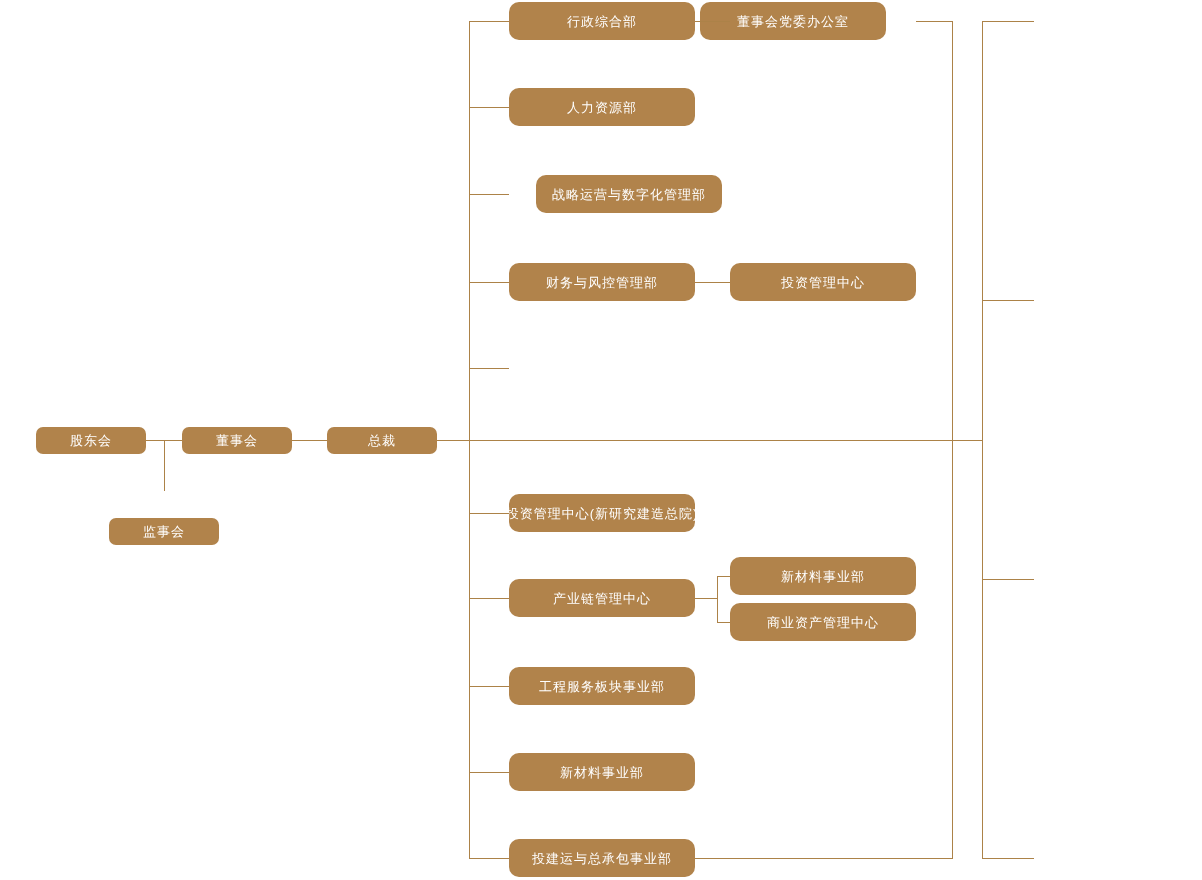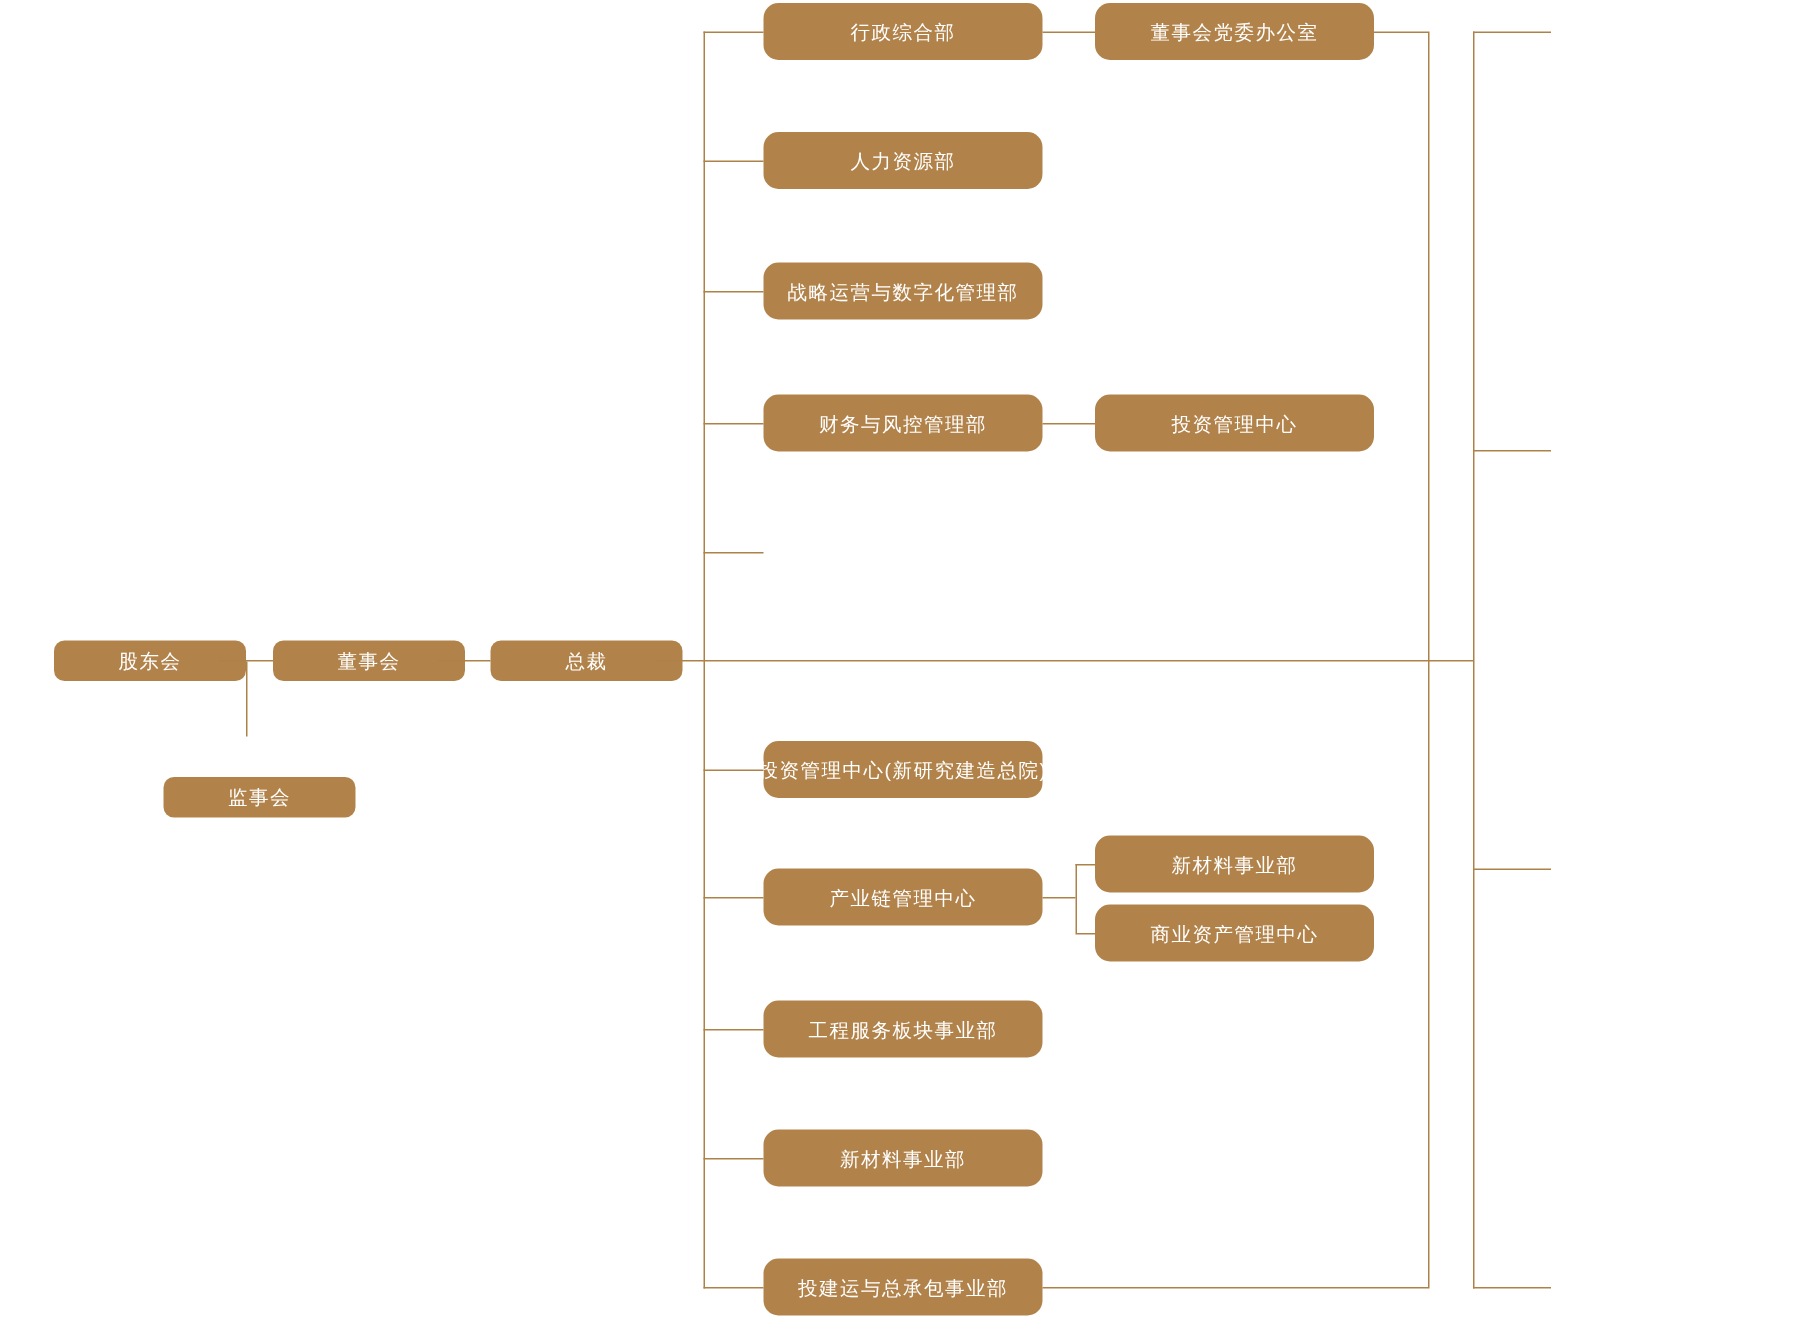--- a/index.html
+++ b/index.html
@@ -17,46 +17,46 @@
     color:var(--text,#ffffff);
     display:flex;align-items:center;justify-content:center;
     text-align:center;
     font-size:13px;
     letter-spacing:1px;
     line-height:1;
     box-sizing:border-box;
     white-space:nowrap;
   }
   .node.big{width:186px;height:38px;border-radius:10px;}
-  .node.small{width:128px;height:27px;border-radius:7px;}
+  .node.small{width:110px;height:27px;border-radius:7px;}
   .ln{position:absolute;background:var(--line,#AC8248);}
   .h{height:1px;}
   .v{width:1px;}
 </style>
 </head>
 <body>
 
 <div class="canvas">
 
   <div class="node small" style="left:36px;top:427px">股东会</div>
   <div class="node small" style="left:182px;top:427px">董事会</div>
   <div class="node small" style="left:327px;top:427px">总裁</div>
   <div class="node small" style="left:109px;top:518px">监事会</div>
 
   <div class="node big" style="left:509px;top:2px">行政综合部</div>
   <div class="node big" style="left:509px;top:88px">人力资源部</div>
-  <div class="node big" style="left:509px;top:175px">战略运营与数字化管理部</div>
+  <div class="node big" style="left:536px;top:175px">战略运营与数字化管理部</div>
   <div class="node big" style="left:509px;top:263px">财务与风控管理部</div>
   <div class="node big" style="left:509px;top:494px">投资管理中心(新研究建造总院)</div>
   <div class="node big" style="left:509px;top:579px">产业链管理中心</div>
   <div class="node big" style="left:509px;top:667px">工程服务板块事业部</div>
   <div class="node big" style="left:509px;top:753px">新材料事业部</div>
   <div class="node big" style="left:509px;top:839px">投建运与总承包事业部</div>
 
-  <div class="node big" style="left:730px;top:2px">董事会党委办公室</div>
+  <div class="node big" style="left:700px;top:2px">董事会党委办公室</div>
   <div class="node big" style="left:730px;top:263px">投资管理中心</div>
   <div class="node big" style="left:730px;top:557px">新材料事业部</div>
   <div class="node big" style="left:730px;top:603px">商业资产管理中心</div>
 
   <i class="ln h" style="left:146px;top:440px;width:36px"></i>
   <i class="ln h" style="left:292px;top:440px;width:35px"></i>
   <i class="ln h" style="left:437px;top:440px;width:545px"></i>
   <i class="ln v" style="left:164px;top:441px;height:50px"></i>
 
   <i class="ln v" style="left:469px;top:21px;height:838px"></i>

